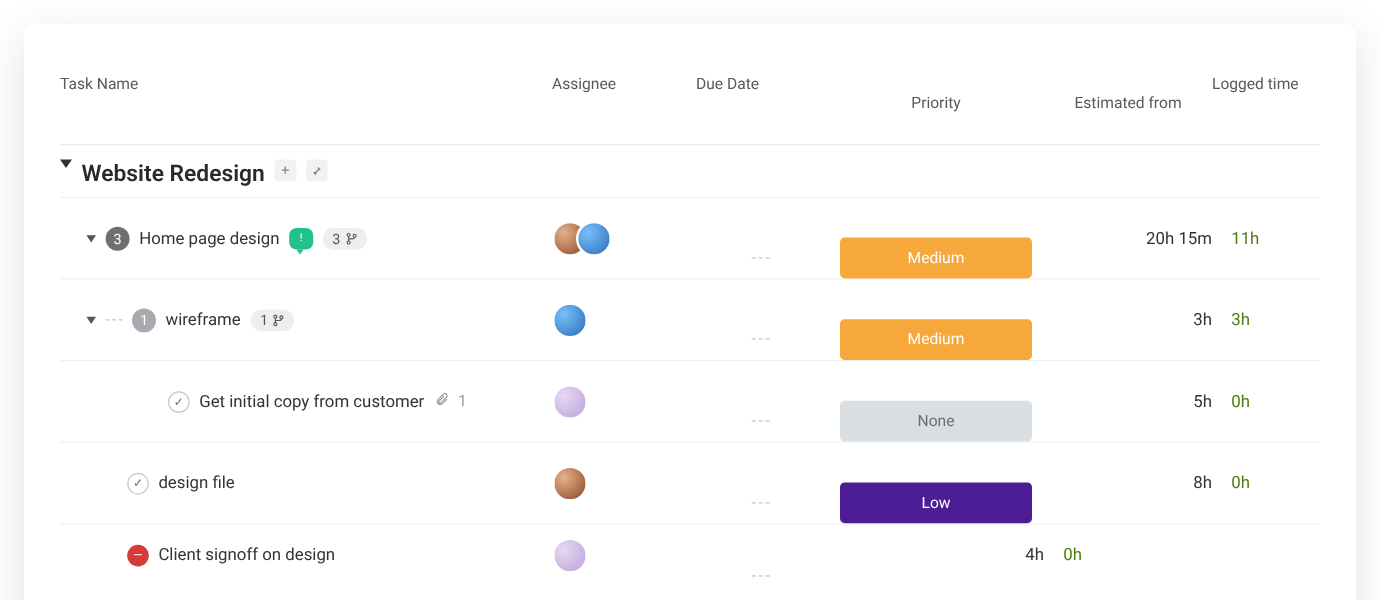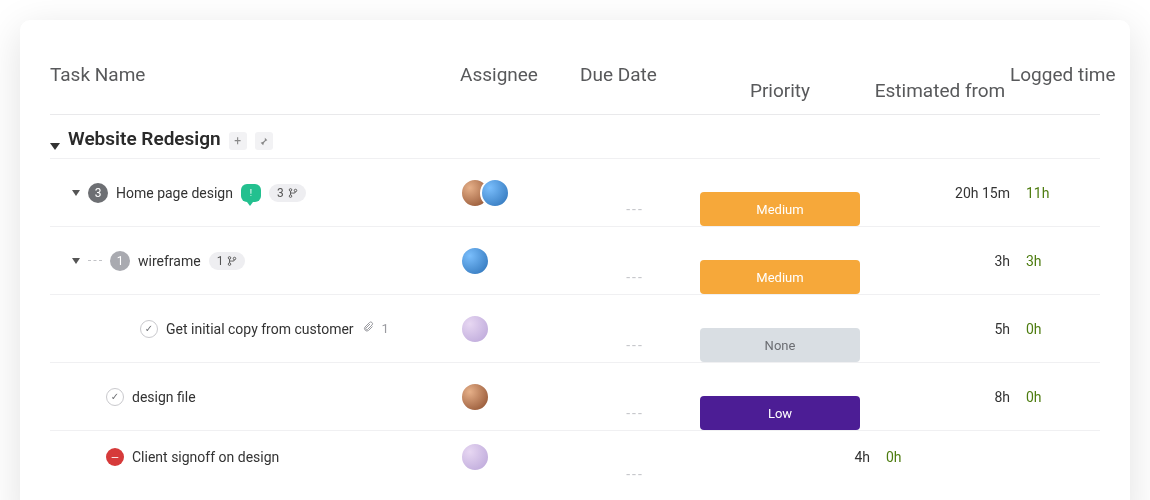--- a/index.html
+++ b/index.html
@@ -12,28 +12,28 @@
   .panel {
     background: #fff;
     border-radius: 10px;
     box-shadow: 0 10px 40px rgba(0,0,0,0.12);
     padding: 26px 30px 40px;
   }
   .header-row {
     display: grid;
     grid-template-columns: 410px 120px 110px 180px 140px 120px;
     align-items: center;
-    font-size: 19px;
+    font-size: 13px;
     color: #58595b;
     border-bottom: 1px solid #e9e9eb;
-    padding-bottom: 12px;
+    padding-bottom: 26px;
   }
   .group-row {
     display: flex;
-    align-items: flex-end;
+    align-items: flex-start;
     gap: 8px;
     padding: 12px 0 8px;
     border-bottom: 1px solid #f0f0f2;
   }
   .tri {
     width: 0; height: 0;
     border-left: 5px solid transparent;
     border-right: 5px solid transparent;
     border-top: 7px solid #333;
     display: inline-block;

